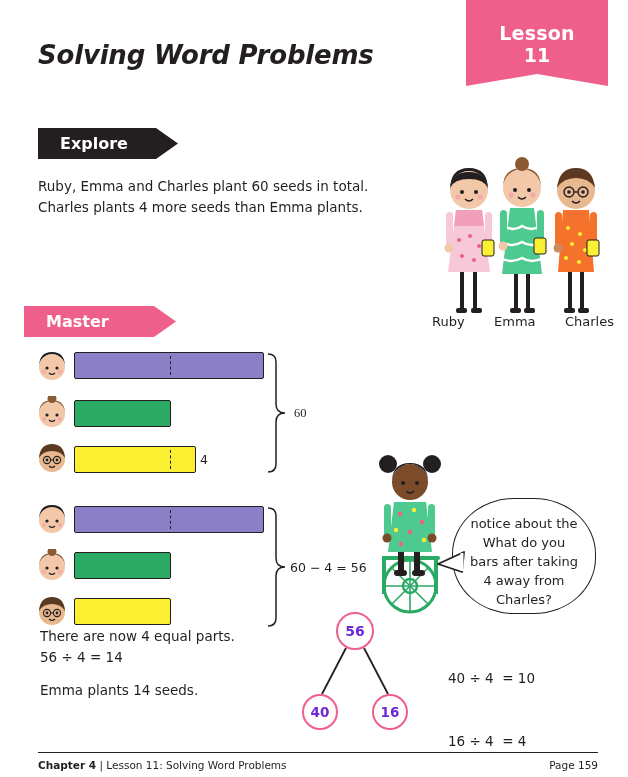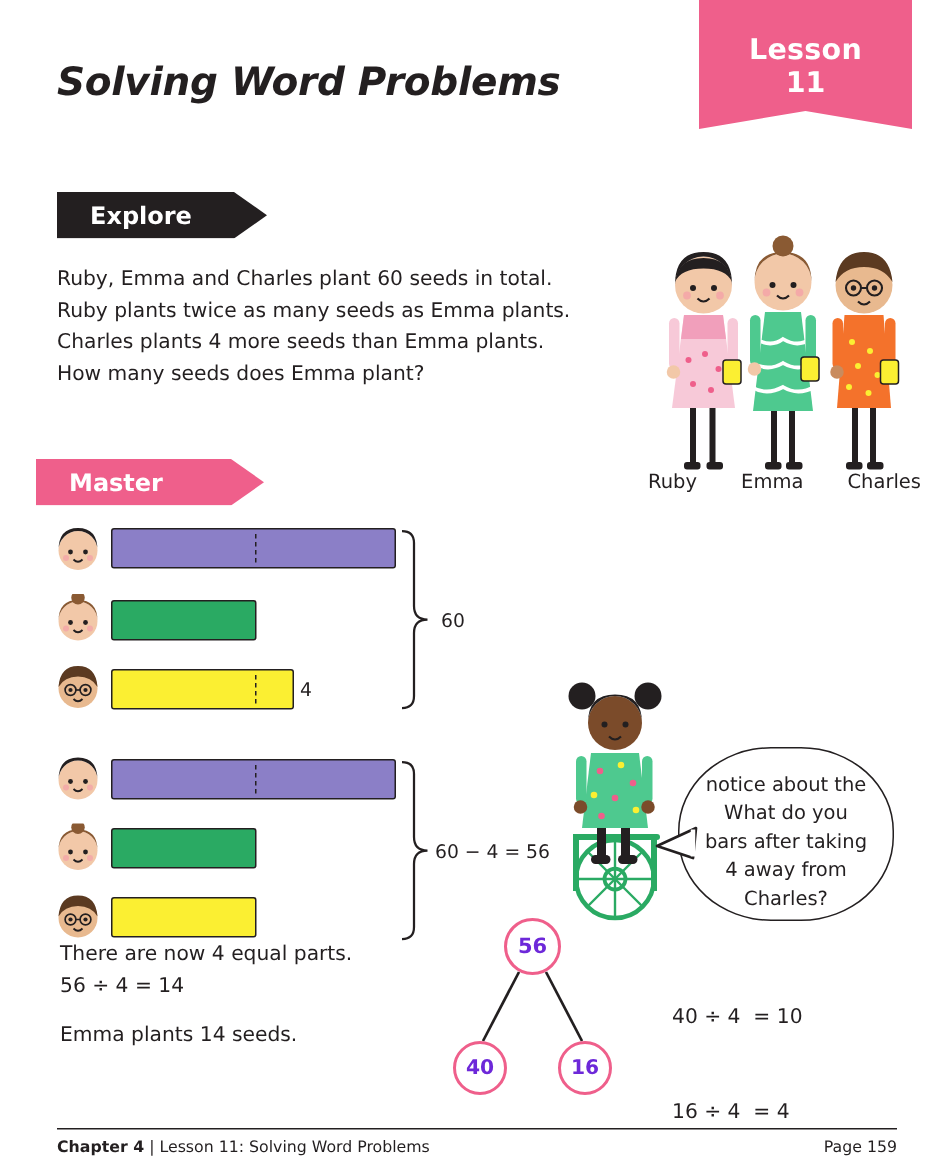--- a/index.html
+++ b/index.html
@@ -221,23 +221,21 @@
   <div class="l1">Lesson</div>
   <div class="l2">11</div>
 </div>
 
 <div class="page-title">Solving Word Problems</div>
 
 <div class="tag tag-explore">Explore</div>
 
 <div class="problem">
   <div>Ruby, Emma and Charles plant 60 seeds in total.</div>
-  <div>Ruby plants twice as many seeds as Emma plants.</div>
   <div>Charles plants 4 more seeds than Emma plants.</div>
-  <div>How many seeds does Emma plant?</div>
 </div>
 
 <div class="kids-group">
   <svg width="178" height="185" viewBox="0 0 178 185">
 
     <g>
 
       <rect x="28" y="120" width="4" height="42" fill="#231f20"></rect>
       <rect x="41" y="120" width="4" height="42" fill="#231f20"></rect>
       <rect x="24" y="160" width="11" height="5" rx="2" fill="#231f20"></rect>
@@ -375,21 +373,21 @@
   <div class="bar bar-yellow" style="left:74px; top:446px; width:122px; height:27px;">
     <div class="dash" style="left:95px;"></div>
   </div>
   <div class="bar-label" style="left:200px; top:452px;">4</div>
 
   <div class="brace" style="left:266px; top:352px;">
     <svg width="22" height="122" viewBox="0 0 22 122">
       <path d="M2 2 q8 0 8 8 v42 q0 9 9 9 q-9 0 -9 9 v42 q0 8 -8 8" fill="none" stroke="#231f20" stroke-width="1.5"></path>
     </svg>
   </div>
-  <div class="bar-label" style="left:294px; top:406px;">60</div>
+  <div class="bar-label" style="left:294px; top:406px;font-family:Liberation Serif, serif;">60</div>
 </div>
 
 <div class="bar-area" style="left:0; top:0; width:628px; height:777px; pointer-events:none;">
   <div class="avatar" style="left:36px; top:503px;">
     <svg width="32" height="32" viewBox="0 0 32 32">
       <circle cx="16" cy="17" r="13" fill="#f2c8a8"></circle>
       <path d="M3 17 a13 13 0 0 1 26 0 q0 -15 -13 -15 q-13 0 -13 15" fill="#231f20"></path>
       <circle cx="11" cy="18" r="1.6" fill="#231f20"></circle>
         <circle cx="21" cy="18" r="1.6" fill="#231f20"></circle>
       <path d="M13 23 q3 3 6 0" stroke="#231f20" stroke-width="1.2" fill="none"></path>

